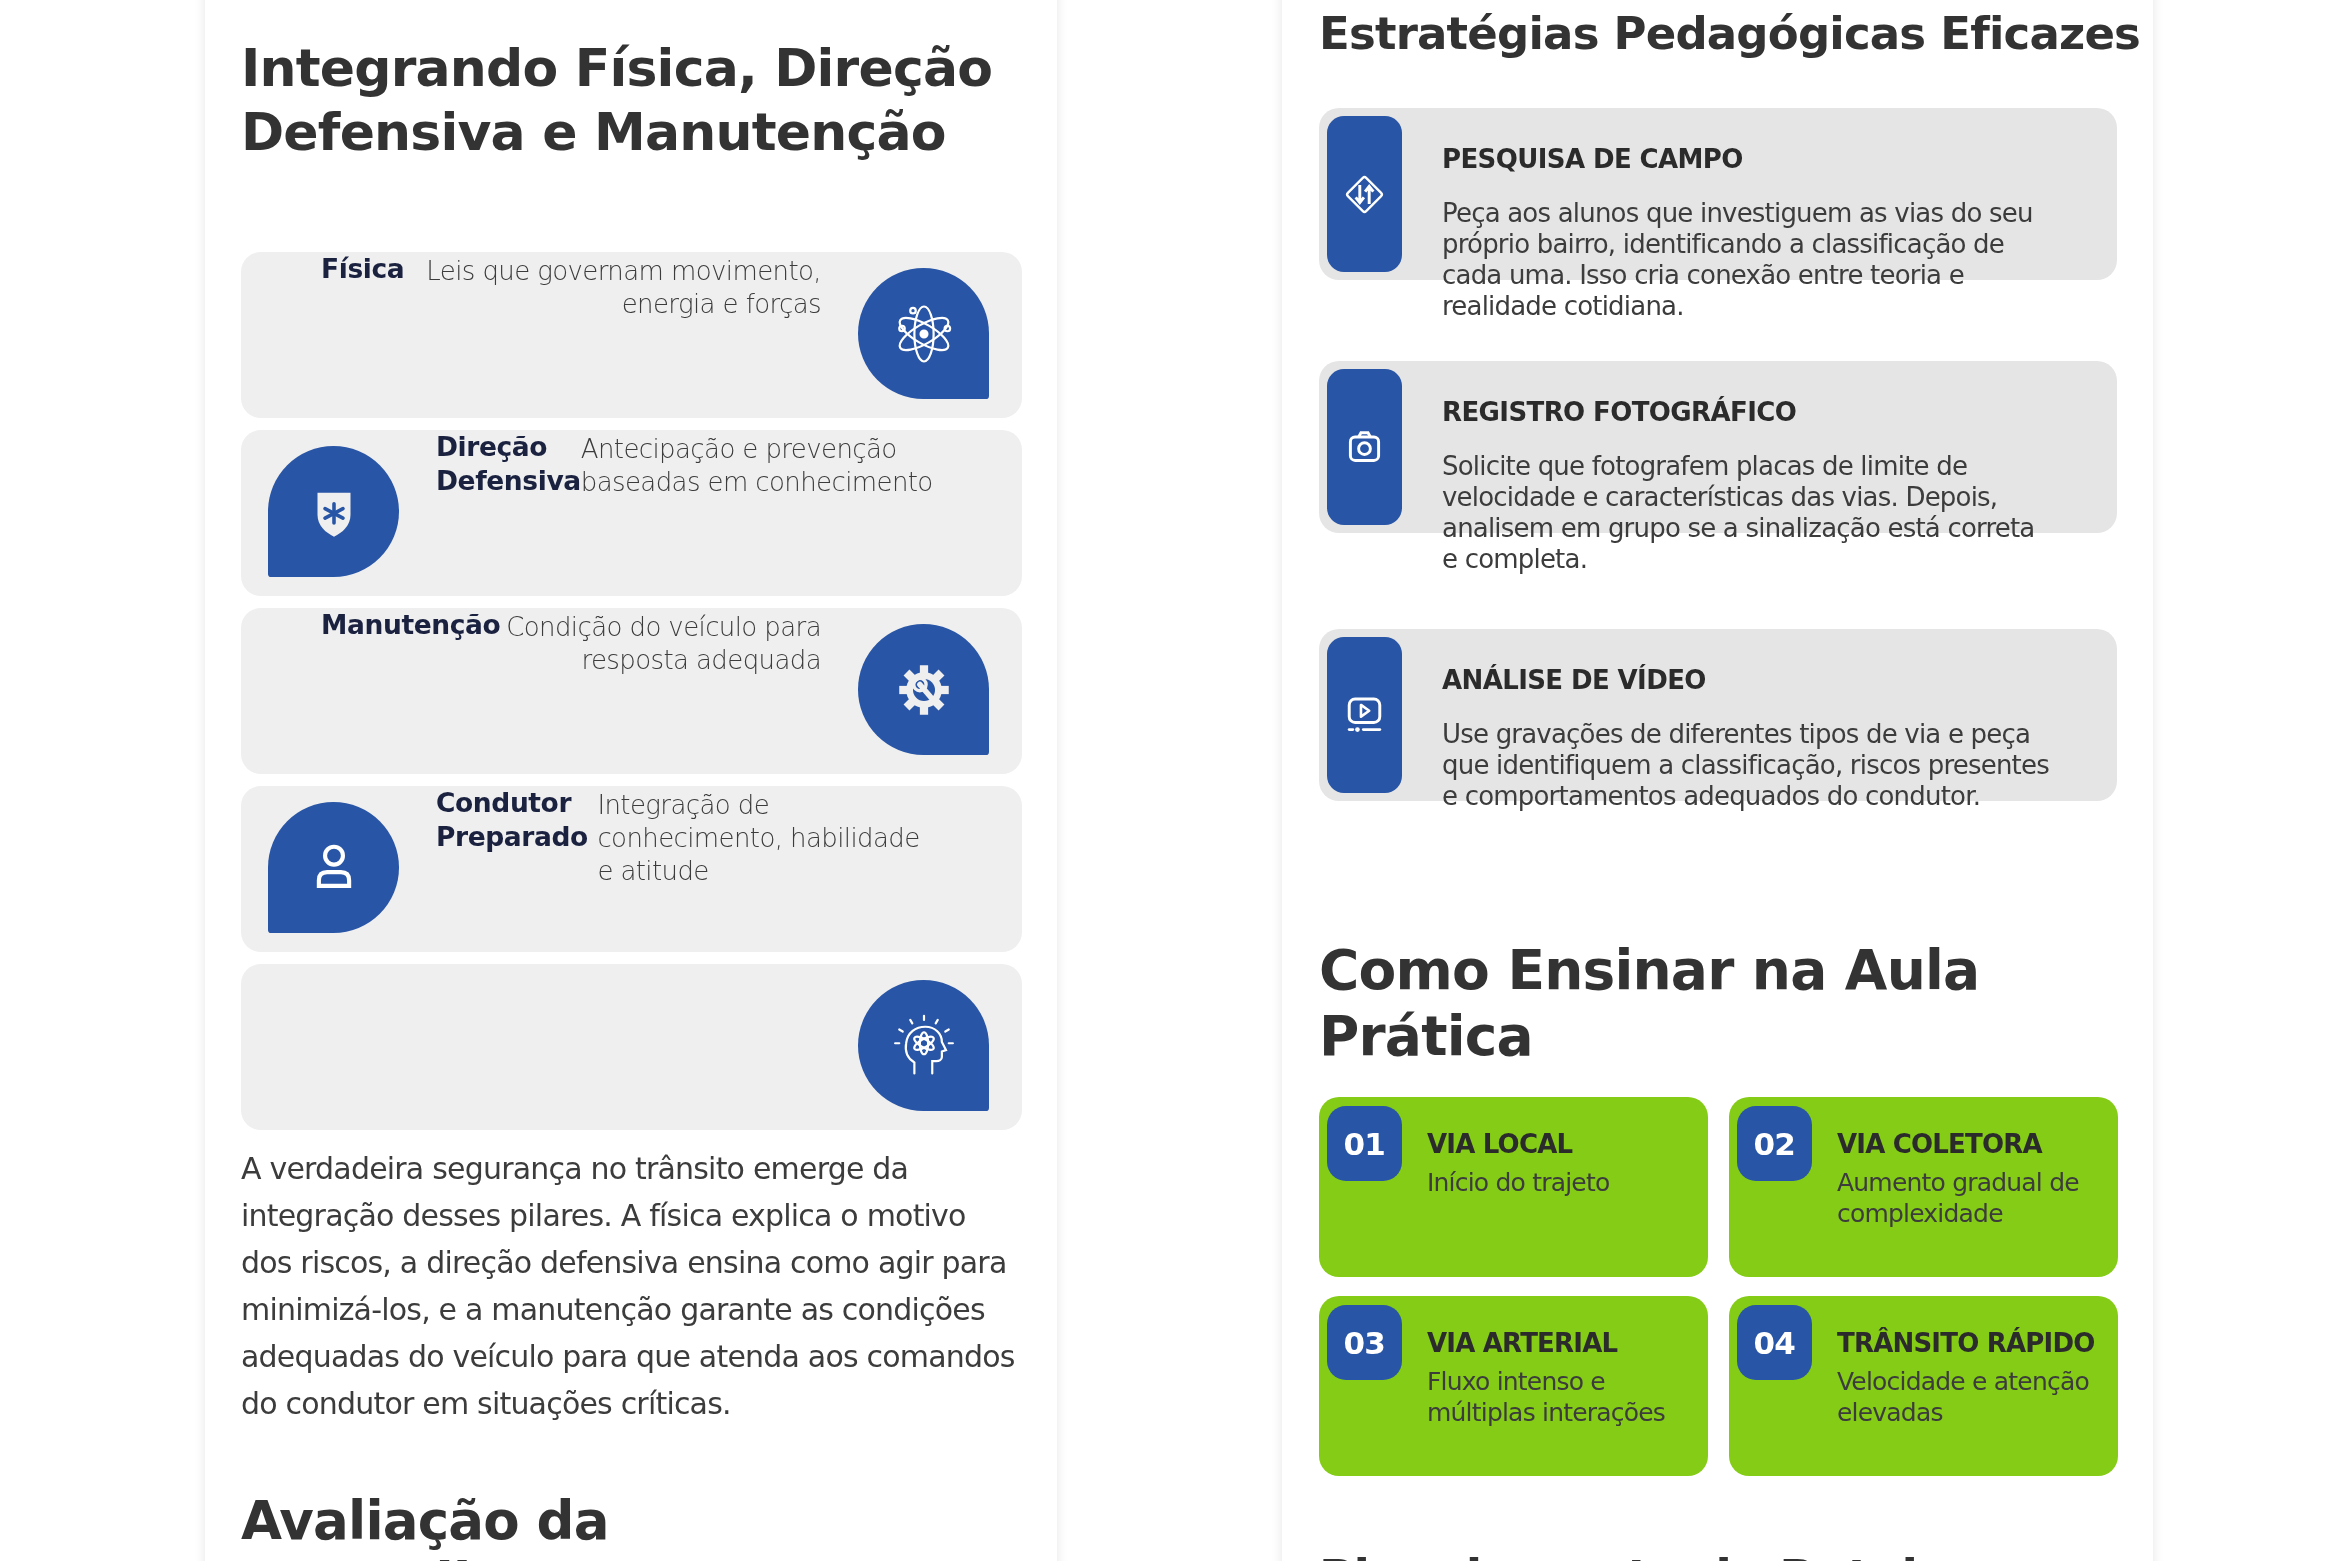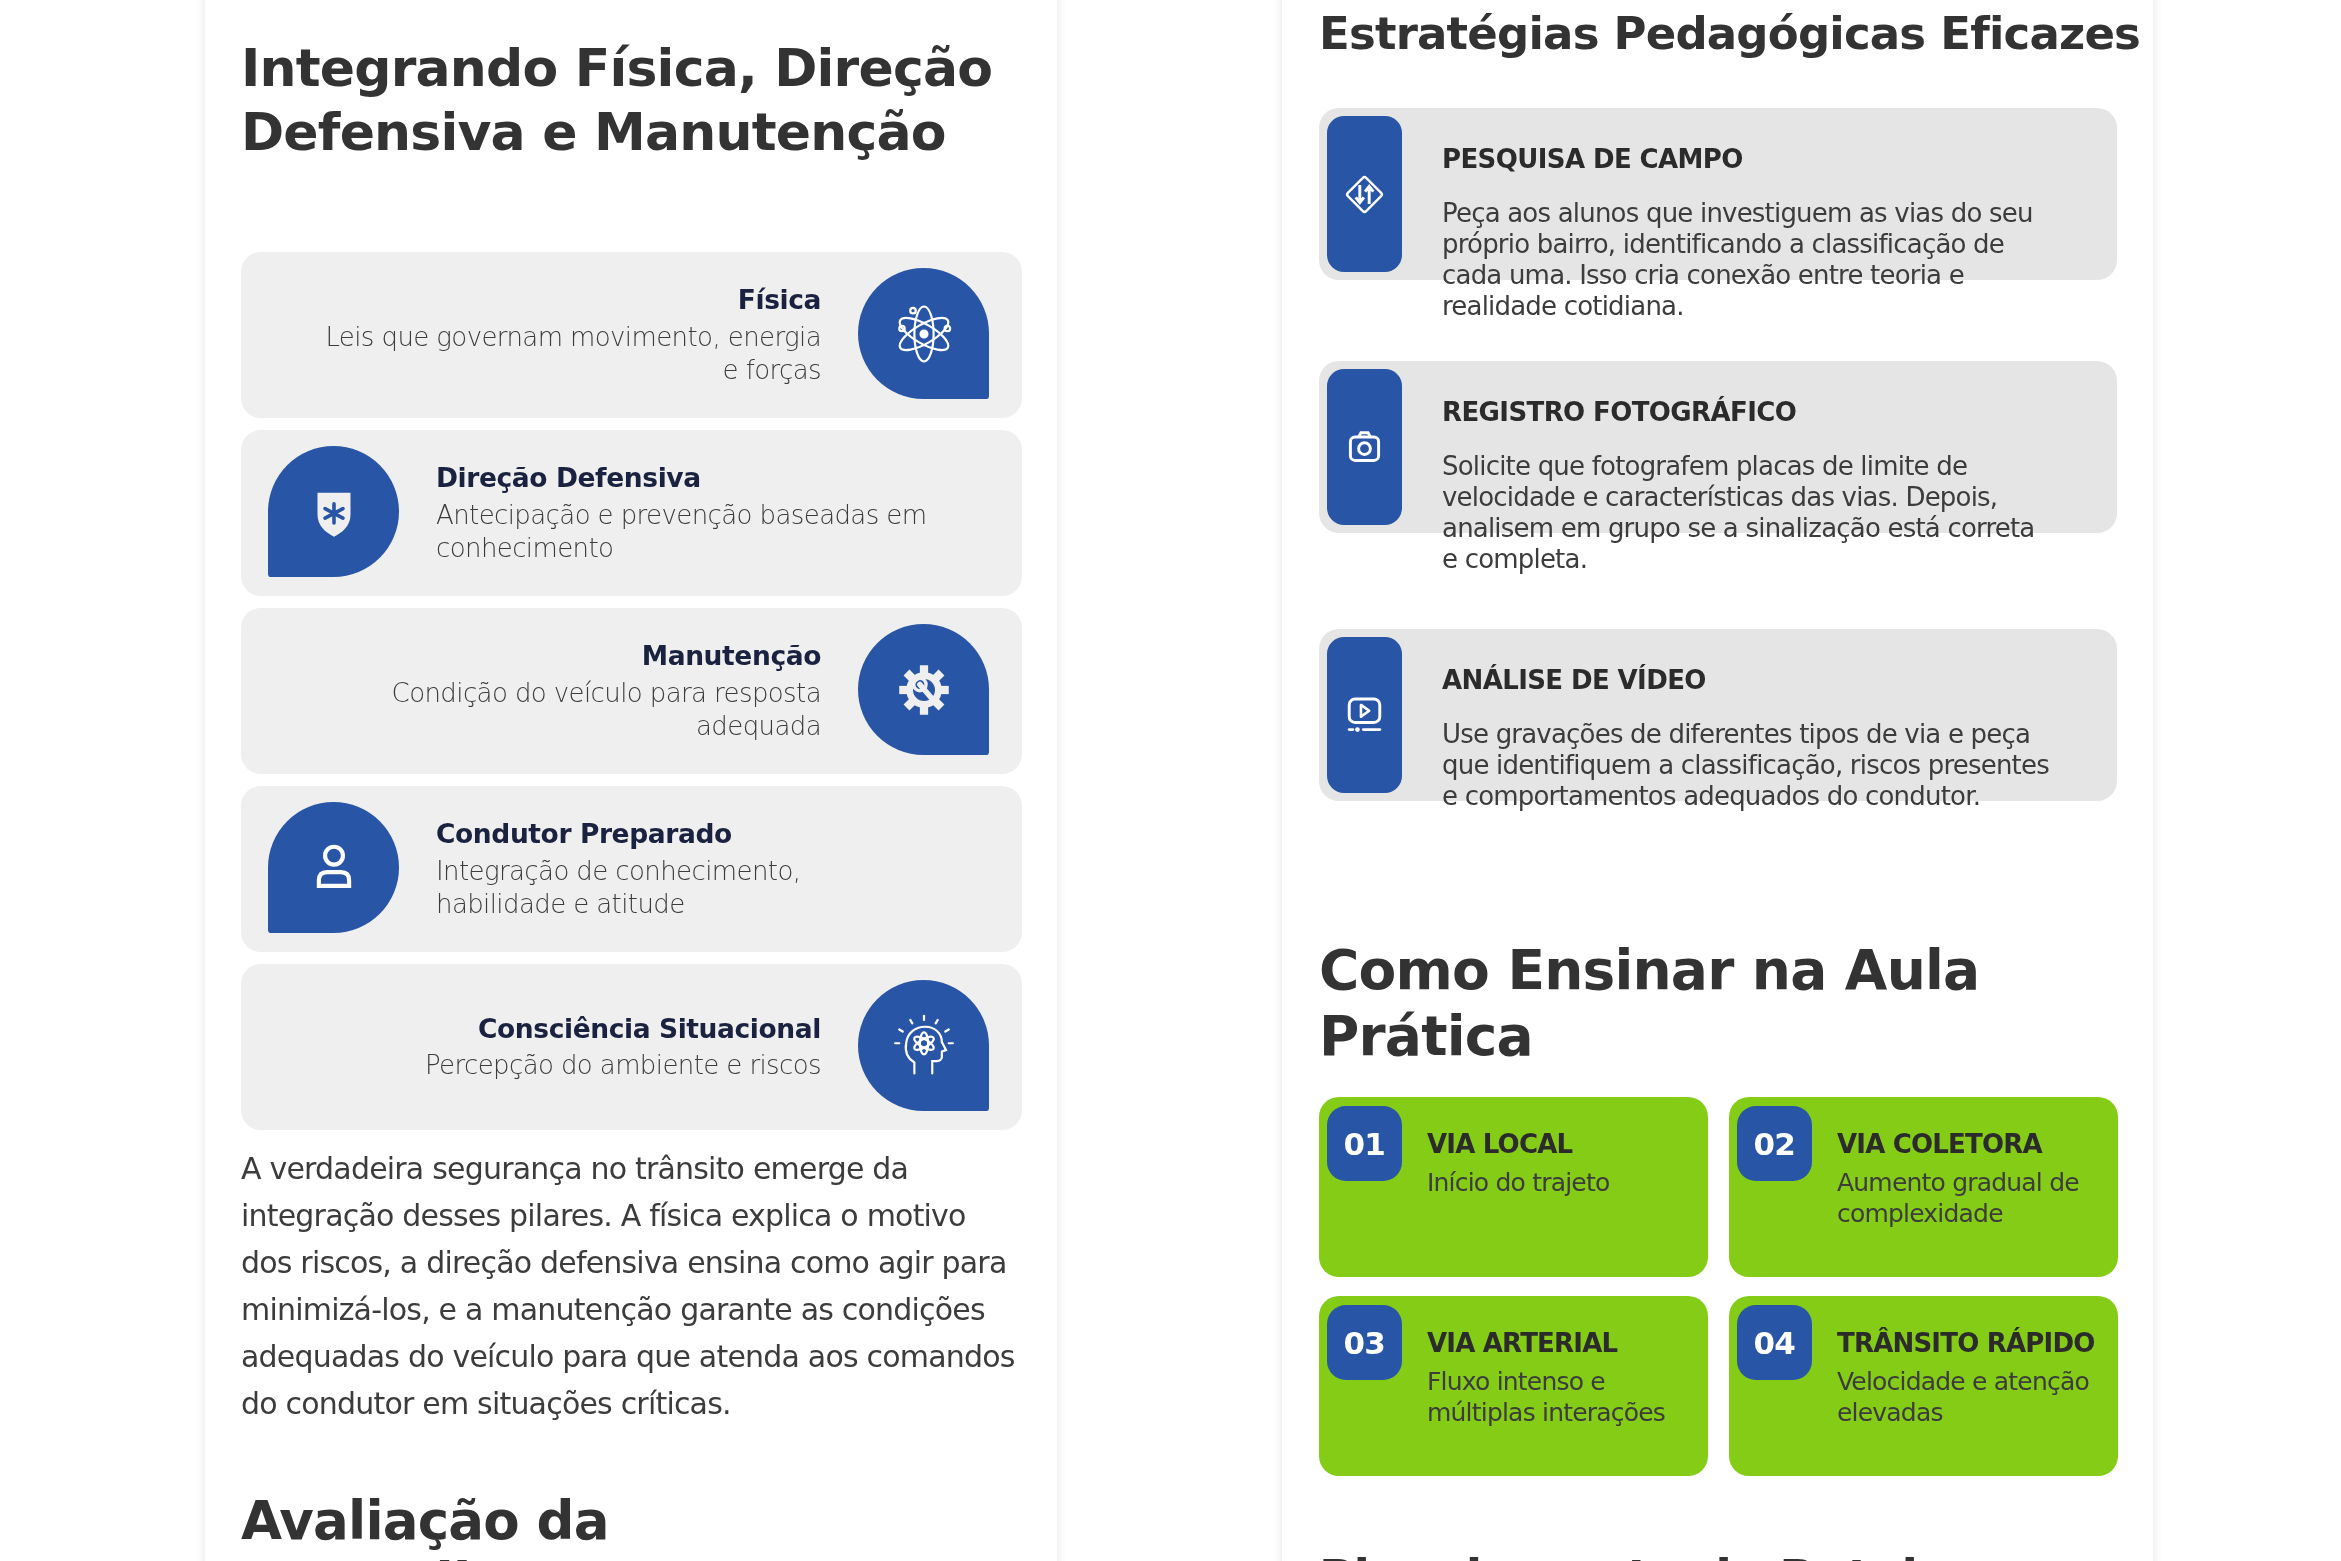--- a/index.html
+++ b/index.html
@@ -24,21 +24,21 @@
     position: absolute; left: 36px; width: 781px; height: 166px;
     background: #efefef; border-radius: 20px;
   }
   .pillar .badge {
     position: absolute; top: 15.6px; width: 131px; height: 131px; background: #2855a5;
     border-radius: 66px;
   }
   .pillar.right .badge { right: 33px; border-bottom-right-radius: 3.1px; }
   .pillar.left .badge { left: 27px; border-bottom-left-radius: 3.1px; }
   .pillar .badge svg { position: absolute; left: 33px; top: 33px; width: 66px; height: 66px; }
-  .pillar .txt { position: absolute; top: 0; height: 166px; display: flex; flex-direction: column; justify-content: center; }
+  .pillar .txt { position: absolute; top: 0; height: 166px; display: flex; flex-direction: row; justify-content: center; }
   .pillar.right .txt { right: 201px; text-align: right; width: 500px; }
   .pillar.left .txt { left: 195px; text-align: left; width: 500px; }
   .pillar .ptitle { font-family: "DejaVu Sans", sans-serif; font-weight: bold; color: #1a2240; font-size: 26.5px; line-height: 34px; letter-spacing: -0.4px; }
   .pillar .pdesc { font-family: "DejaVu Sans", sans-serif; color: #3c3c3c; font-size: 26px; line-height: 33px; font-weight: 300; letter-spacing: -0.6px; margin-top: 3.1px; }
 
   #intro-para {
     position: absolute; left: 36px; top: 1176px; width: 781px;
     font-family: "DejaVu Sans", sans-serif; font-size: 30px; line-height: 47px; color: #3c3c3c; letter-spacing: -0.8px;
   }
   #left-bottom-title { left: 36px; top: 1521px; font-size: 53px; line-height: 62px; width: 781px; }
@@ -148,24 +148,20 @@
         <path d="M13 37 V33 C13 29 15 27 19 27 H29 C33 27 35 29 35 33 V37 Z"></path>
       </svg>
     </div>
     <div class="txt">
       <div class="ptitle">Condutor Preparado</div>
       <div class="pdesc">Integração de conhecimento, habilidade e atitude</div>
     </div>
   </div>
 
   <div class="pillar right" style="top:995px;">
-    <div class="txt">
-      <div class="ptitle">Consciência Situacional</div>
-      <div class="pdesc">Percepção do ambiente e riscos</div>
-    </div>
     <div class="badge">
       <svg viewBox="0 0 48 48" fill="none" stroke="#fff" stroke-width="1.6" stroke-linecap="round">
         <path d="M17 44 V36 C12 33 10 28 11 22 C12 14 18 10 25 10 C32 10 37 15 37 21 L40 27 L37 28 V32 C37 34 35 35 33 35 H30 V44"></path>
         <ellipse cx="24" cy="22" rx="8" ry="3" transform="rotate(30 24 22)"></ellipse>
         <ellipse cx="24" cy="22" rx="8" ry="3" transform="rotate(-30 24 22)"></ellipse>
         <ellipse cx="24" cy="22" rx="8" ry="3" transform="rotate(90 24 22)"></ellipse>
         <line x1="24" y1="2" x2="24" y2="5"></line>
           <line x1="14" y1="5" x2="15.5" y2="7.5"></line>
           <line x1="34" y1="5" x2="32.5" y2="7.5"></line>
         <line x1="6" y1="12" x2="8.5" y2="13.5"></line>

